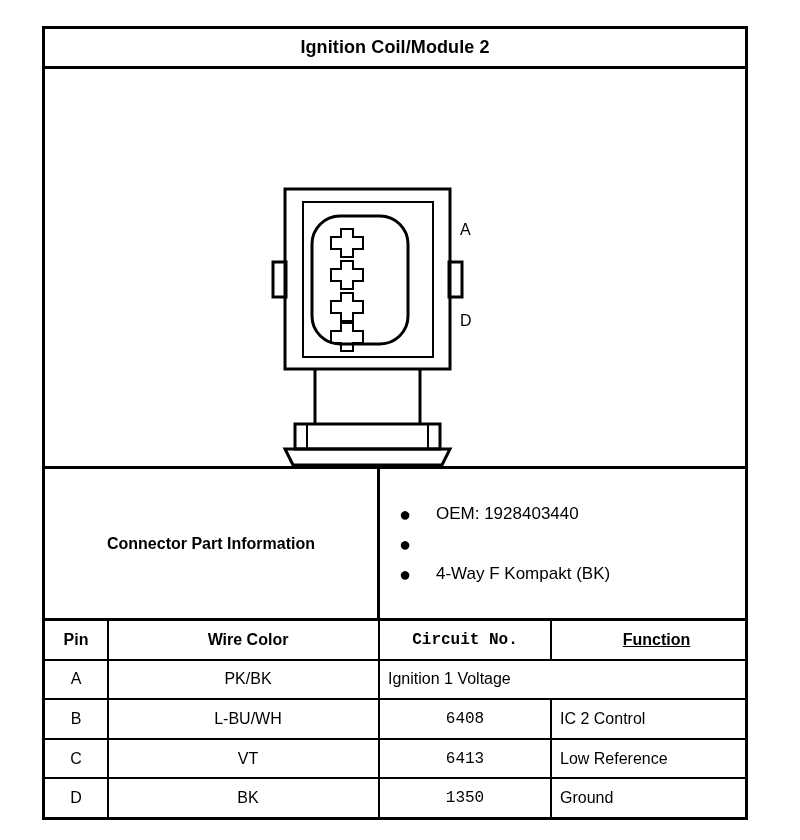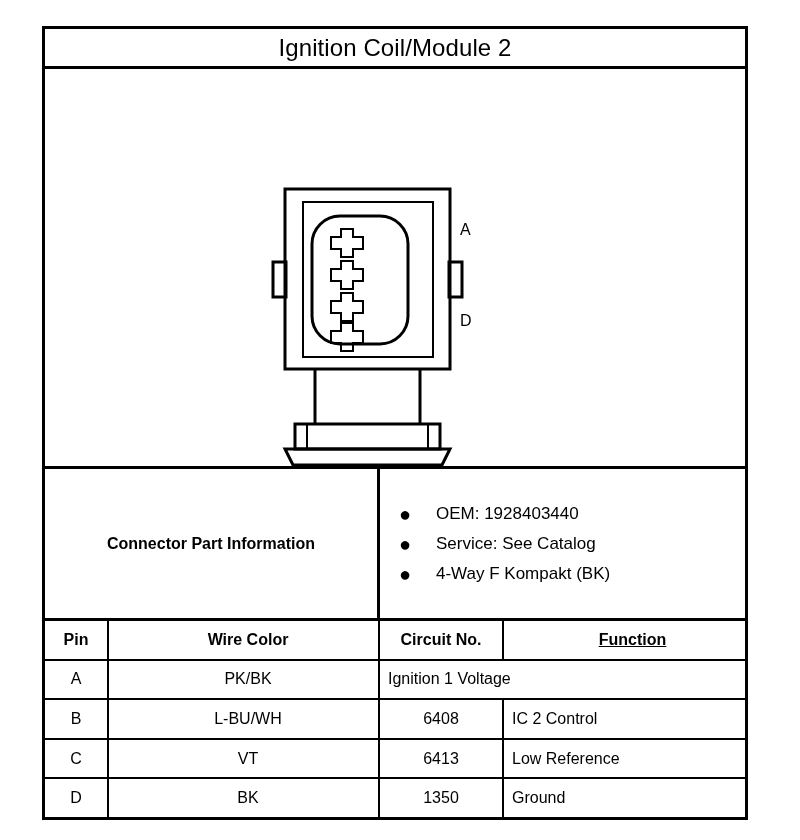--- a/index.html
+++ b/index.html
@@ -34,22 +34,22 @@
   
   .title-bar {
     height: 40px;
     border-bottom: 3px solid #000;
     display: flex;
     align-items: center;
     justify-content: center;
     box-sizing: border-box;
   }
   .title-text {
-    font-size: 24px;
-    font-weight: normal;
+    font-size: 18px;
+    font-weight: bold;
     letter-spacing: 0.1px;
   }
   
   .illus {
     position: relative;
     height: 400px;
     border-bottom: 3px solid #000;
     box-sizing: border-box;
     overflow: hidden;
   }
@@ -133,21 +133,21 @@
     display: flex;
     align-items: center;
     font-size: 16px;
     border-right: 2px solid #000;
     overflow: hidden;
     white-space: nowrap;
   }
   .cell:last-child { border-right: none; }
   .c-pin   { width: 64px;  justify-content: center; }
   .c-wire  { width: 271px; justify-content: center; padding-left: 9px; }
-  .c-ckt   { width: 124px; justify-content: center; }
+  .c-ckt   { width: 172px; justify-content: center; font-family: Liberation Mono, monospace; }
   .c-func  { flex: 1; justify-content: flex-start; padding-left: 8px; }
   .trow.head .cell { font-weight: bold; justify-content: center; }
   .trow.head .c-func { justify-content: center; padding-left: 16px; text-decoration: underline; }
 </style>
 </head>
 <body>
 
 <div class="page">
   <div class="sheet">
 
@@ -190,21 +190,20 @@
 
     <div class="partinfo">
       <div class="partinfo-label">Connector Part Information</div>
       <div class="partinfo-list">
         <div class="bullet-row">
           <span class="bullet-dot">●</span>
           <span class="bullet-text">OEM: 1928403440</span>
         </div>
         <div class="bullet-row">
           <span class="bullet-dot">●</span>
-          <span class="bullet-text">Service: See Catalog</span>
         </div>
         <div class="bullet-row">
           <span class="bullet-dot">●</span>
           <span class="bullet-text">4-Way F Kompakt (BK)</span>
         </div>
       </div>
     </div>
 
     <div class="pintable">
       <div class="trow head">

